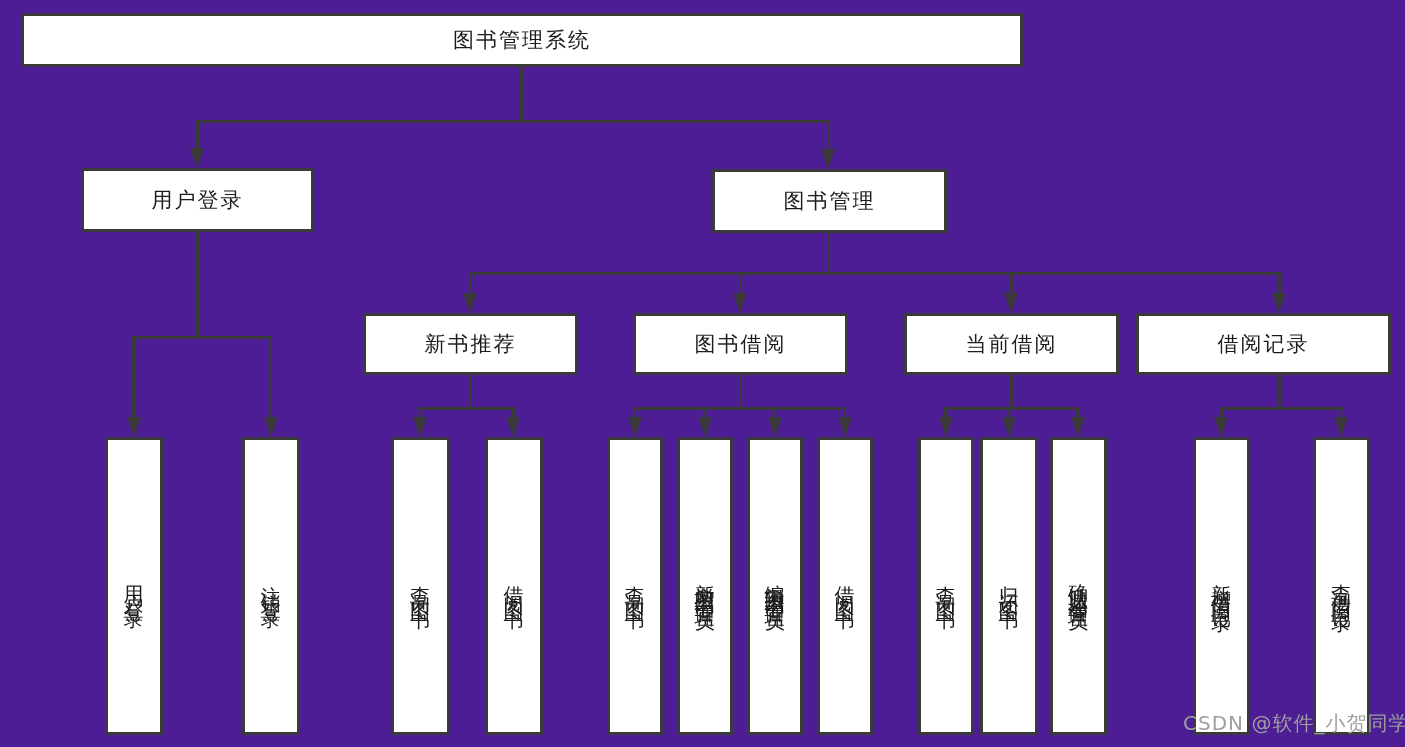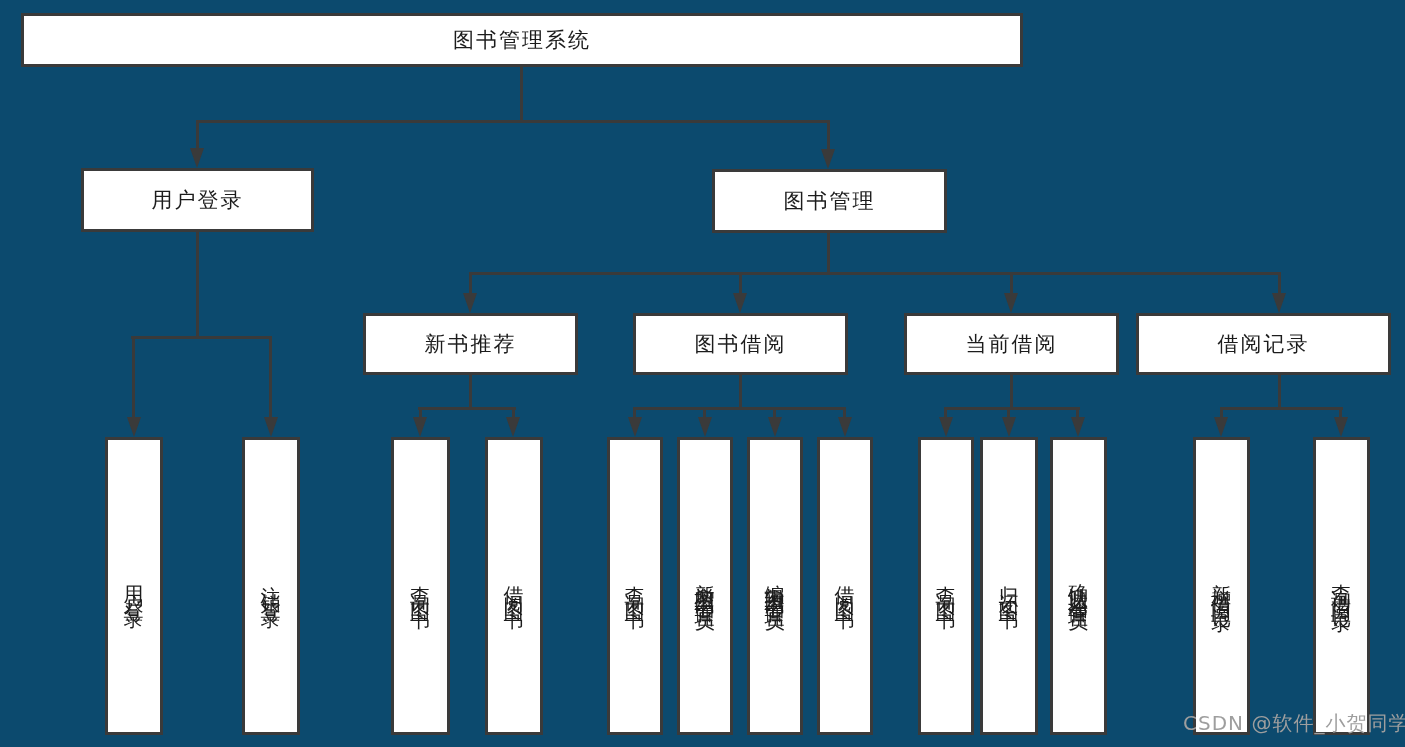--- a/index.html
+++ b/index.html
@@ -1,17 +1,17 @@
 <!DOCTYPE html>
 <html><head>
 <meta charset="utf-8">
 <style>
   html,body{margin:0;padding:0;background:#ffffff;}
   .canvas{
-    position:relative;width:1405px;height:747px;background:#0c4a6e;
+    position:relative;width:1405px;height:747px;background:#4c1d95;
     font-family:"DejaVu Sans","Liberation Sans",sans-serif;overflow:hidden;
   }
   .box{
     position:absolute;border:3px solid #3a3a3a;background:#ffffff;
     box-sizing:border-box;display:flex;align-items:center;justify-content:center;
     color:#1c1c1c;
   }
   .hbox{font-size:21px;letter-spacing:2px;font-weight:400;}
   .leaf span{
     writing-mode:vertical-rl;text-orientation:mixed;

